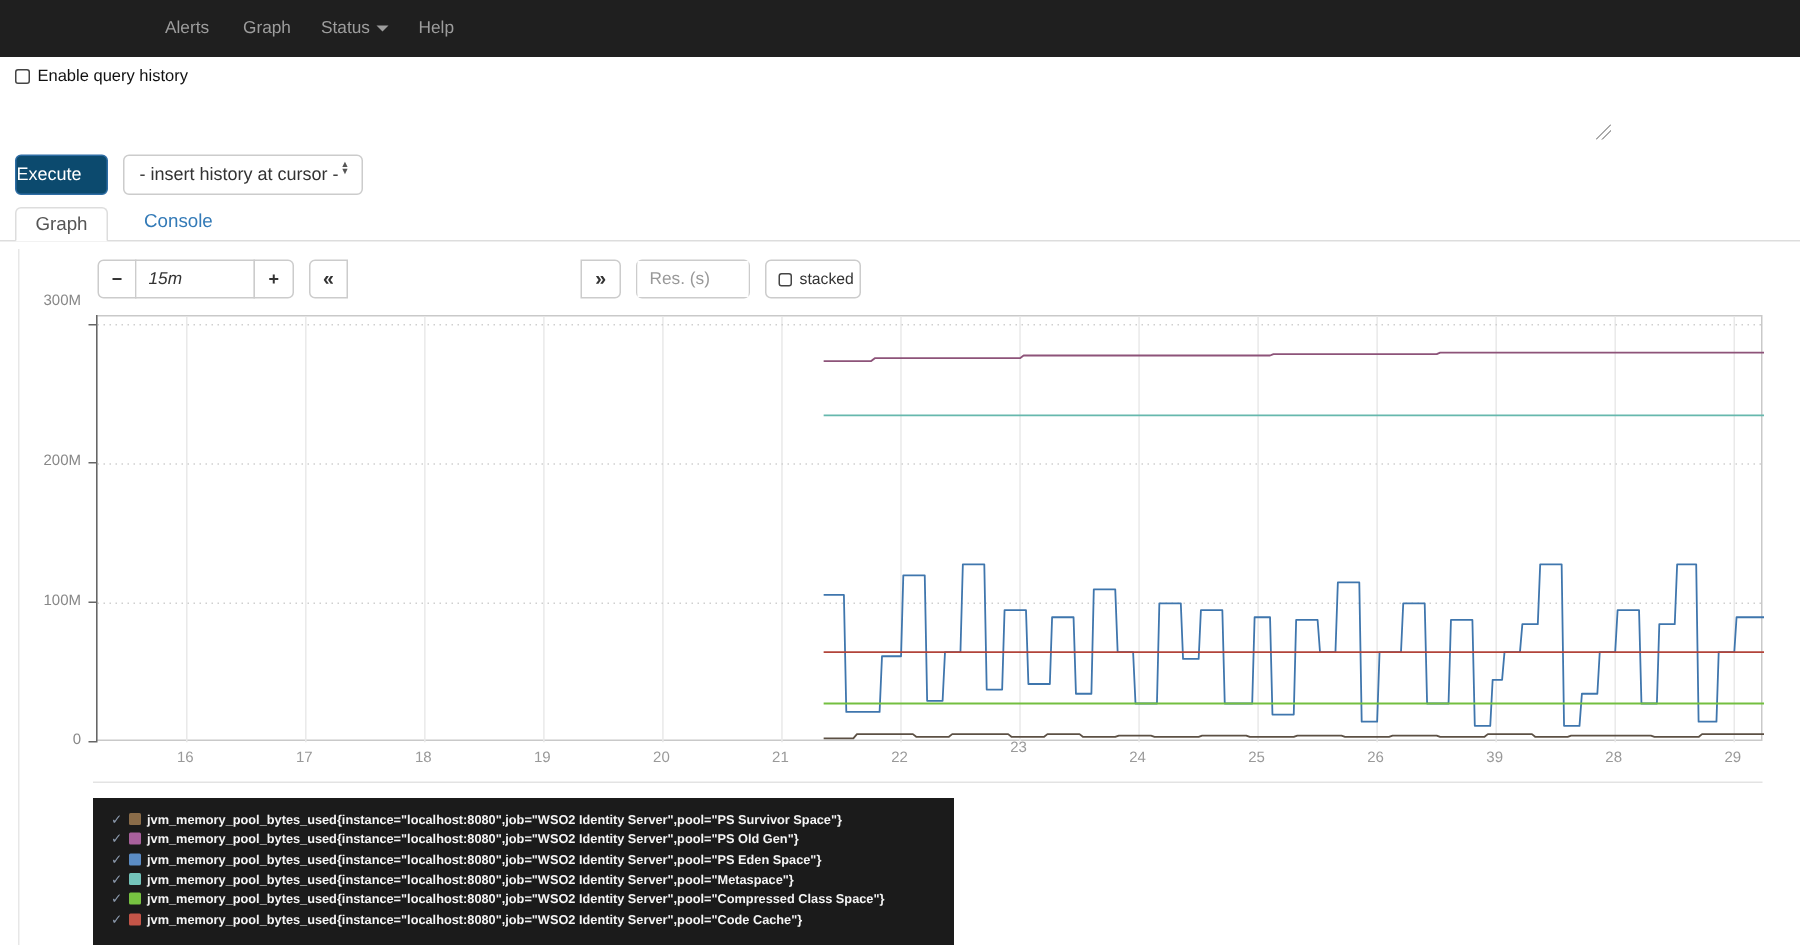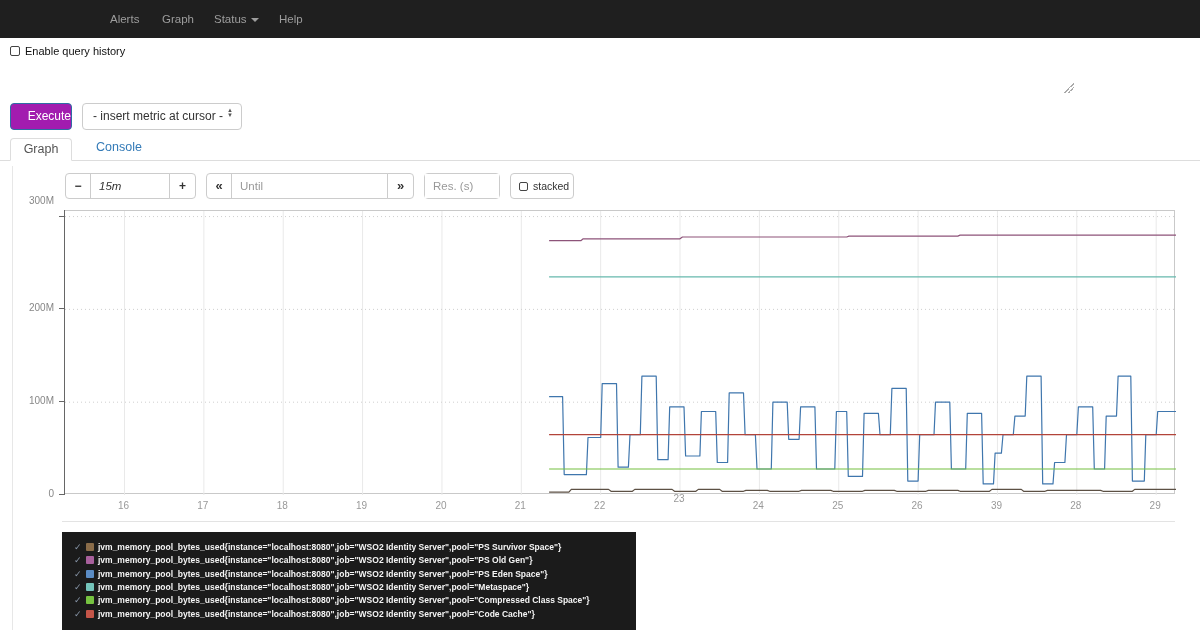--- a/index.html
+++ b/index.html
@@ -17,23 +17,23 @@
   
   .chk { position:absolute; width:10px; height:10px; border:1px solid #444; border-radius:2px; background:#fff; cursor:pointer; }
   .history-label { position:absolute; left:25px; top:45px; font-size:11px; color:#111; }
   .query-box { position:absolute; left:10px; top:66px; width:1068px; height:29px;
                border:1px solid #ccc; border-radius:4px; font-size:12.5px; color:#000;
                padding:6px 8px; resize:none; outline:none; font-family:"Liberation Sans",sans-serif; overflow:hidden; }
   .grip { position:absolute; left:1064px; top:83px; width:10px; height:10px; pointer-events:none;
           background:
             linear-gradient(135deg, transparent 48%, #aaa 48%, #aaa 55%, transparent 55%),
             linear-gradient(135deg, transparent 68%, #aaa 68%, #aaa 75%, transparent 75%); }
-  .execute-btn { position:absolute; left:10px; top:103px; width:62px; height:27px; background:#a21caf;
+  .execute-btn { position:absolute; left:10px; top:103px; width:62px; height:27px; background:#0c4a6e;
                  border:1px solid #2e6da4; border-radius:4px; color:#fff; font-size:12px;
-                 text-align:right; line-height:25px; cursor:pointer; }
+                 text-align:left; line-height:25px; cursor:pointer; }
   .metric-select { position:absolute; left:82px; top:103px; width:160px; height:27px; background:#fff;
                    border:1px solid #ccc; border-radius:4px; font-size:12px; color:#333;
                    line-height:25px; padding-left:10px; cursor:pointer; }
   .updown { position:absolute; right:8px; top:4px; font-size:6px; line-height:5px; color:#555; text-align:center; }
 
   
   .tabs-rule { position:absolute; left:0; top:160px; width:1200px; height:1px; background:#ddd; }
   .tab-active { position:absolute; left:10px; top:138px; width:62px; height:23px; background:#fff;
                 border:1px solid #ddd; border-bottom:1px solid #fff; border-radius:4px 4px 0 0;
                 font-size:12.5px; color:#555; text-align:center; line-height:21px; cursor:pointer; z-index:2; }
@@ -87,40 +87,37 @@
     <span class="nav-item" style="left:279px">Help</span>
   </div>
 
   <div class="chk" style="left:10px; top:46px"></div>
   <span class="history-label">Enable query history</span>
 
   <div class="grip"></div>
 
   <div class="execute-btn">Execute</div>
   <div class="metric-select">
-    <span>- insert metric at cursor -</span>
+    <span>- insert history at cursor -</span>
     <span class="updown">▲<br>▼</span>
   </div>
 
   <div class="tabs-rule"></div>
   <div class="tab-active">Graph</div>
   <span class="tab-link">Console</span>
 
   <div class="panel-left-border"></div>
 
   <div class="ctl ctl-btn rl" style="left:65px; width:26px">−</div>
   <div class="ctl" style="left:90px; width:80px">
     <input style="text-align: left; font-style: italic;" value="15m">
   </div>
   <div class="ctl ctl-btn rr" style="left:169px; width:27px">+</div>
 
   <div class="ctl ctl-btn rl" style="left:206px; width:26px; font-size:13px">«</div>
-  <div class="ctl" style="left:231px; width:157px">
-    <input placeholder="Until" style="">
-  </div>
   <div class="ctl ctl-btn rr" style="left:387px; width:27px; font-size:13px">»</div>
 
   <div class="ctl rl rr" style="left:424px; width:76px; border-radius:4px">
     <input placeholder="Res. (s)" style="">
   </div>
 
   <div class="stacked-btn">
     <div class="stacked-box"></div>
     <div class="stacked-lab">stacked</div>
   </div>

